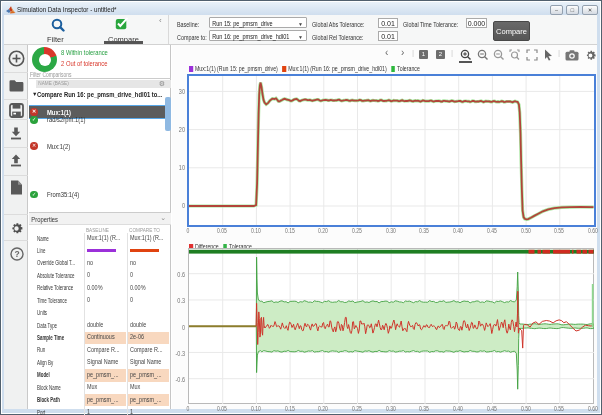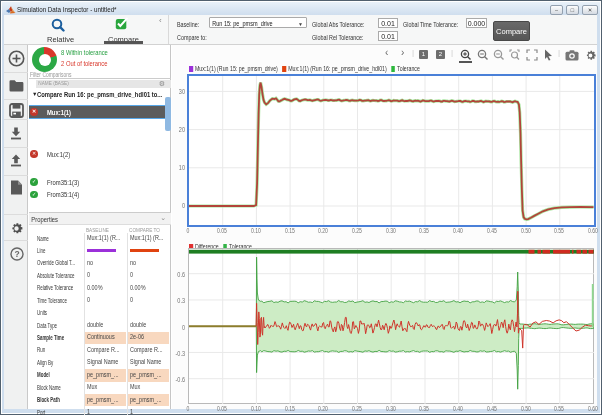--- a/index.html
+++ b/index.html
@@ -56,32 +56,33 @@
     <div class="wb" style="left:580px;width:16px;">✕</div>
   </div>
   <div id="lf"></div>
     <div id="rf"></div>
     <div id="bf"></div>
   <div id="toolbar">
     <svg class="abs" style="left:47px;top:3px" width="14" height="14" viewBox="0 0 14 14">
       <circle cx="6" cy="6" r="4.3" fill="none" stroke="#1c5f9e" stroke-width="2"></circle>
       <line x1="9.2" y1="9.2" x2="12.5" y2="12.5" stroke="#1c5f9e" stroke-width="2.4" stroke-linecap="round"></line>
     </svg>
-    <div class="tablab" style="left:43px;top:19.5px;">Relative</div>
+    <div class="tablab" style="left:43px;top:19.5px;">Filter</div>
     <svg class="abs" style="left:111px;top:1.5px" width="15" height="13" viewBox="0 0 15 13">
       <rect x="0.8" y="2" width="10.5" height="10.2" rx="2" fill="#29a63d"></rect>
       <polyline points="3,6.5 5.3,9 12.5,0.8" fill="none" stroke="#fff" stroke-width="2"></polyline>
     </svg>
     <div class="tablab" style="left:104px;top:19.5px;">Compare</div>
     <div id="cund"></div>
     <div class="abs" style="left:155px;top:1px;font-size:8px;color:#888">‹</div>
     <div class="abs" style="left:164px;top:0;width:1px;height:29px;background:#d9d9d9"></div>
     <div class="flab" style="left:173px;top:4.5px">Baseline:</div>
     <div class="sel2" style="left:205px;top:2px;width:98px"><span class="tx">Run 15: pe_pmsm_drive</span><span class="ar">▼</span></div>
     <div class="flab" style="left:173px;top:17.5px">Compare to:</div>
+    <div class="sel2" style="left:205px;top:15px;width:98px"><span class="tx">Run 16: pe_pmsm_drive_hdl01</span><span class="ar">▼</span></div>
     <div class="flab" style="left:308px;top:4.5px">Global Abs Tolerance:</div>
     <div class="tin" style="left:374px;top:2.5px">0.01</div>
     <div class="flab" style="left:308px;top:17.5px">Global Rel Tolerance:</div>
     <div class="tin" style="left:374px;top:15.5px">0.01</div>
     <div class="flab" style="left:399px;top:4.5px">Global Time Tolerance:</div>
     <div class="tin" style="left:462px;top:2.5px;width:21px">0.000</div>
     <div id="cmpbtn">Compare</div>
   </div>
   <div id="strip">
     <svg class="abs" style="left:4px;top:5px" width="17" height="17" viewBox="0 0 17 17">
@@ -133,27 +134,27 @@
     <div class="abs" style="left:1px;top:25px;font-size:7.5px;color:#999;transform:scaleX(0.66);transform-origin:0 0;white-space:nowrap">Filter Comparisons</div>
     <div class="abs" style="left:0;top:33px;width:142px;height:1px;background:#ccc"></div>
     <div class="abs" style="left:7px;top:34.5px;width:135px;height:8.5px;background:#e6e6e6;font-size:6px;color:#999;"><span class="sx" style="padding-left:3px">NAME (BASE)</span>
       <span style="position:absolute;right:6px;top:0.5px;color:#8a8a8a;font-size:7px">⚙</span></div>
     <div class="abs" style="left:3px;top:45px;font-size:7.5px;font-weight:bold;color:#222;white-space:nowrap"><span style="font-size:5.5px;position:relative;top:-1px">▼</span><span class="sx"> Compare Run 16: pe_pmsm_drive_hdl01 to...</span></div>
     <div class="abs" style="left:0;top:0;width:142px;height:400px">
         <div class="lrow sel" style="top:60px">
           <span class="ric">✕</span>
           <span class="rtx sx">Mux:1(1)</span>
         </div>
-        <div class="lrow" style="top:103px">
+        <div class="lrow" style="top:68.8px">
+          <span class="gic">✓</span>
+          <span class="rtx sx">rad/s2rpm:1(1)</span>
+        </div>
+        <div class="lrow" style="top:95px">
           <span class="ric">✕</span>
           <span class="rtx sx">Mux:1(2)</span>
-        </div>
-        <div class="lrow" style="top:131.0px">
-          <span class="gic">✓</span>
-          <span class="rtx sx">From35:1(3)</span>
         </div>
         <div class="lrow" style="top:143.4px">
           <span class="gic">✓</span>
           <span class="rtx sx">From35:1(4)</span>
         </div>
       </div>
     <div class="abs" style="left:136px;top:52px;width:5.5px;height:34px;background:#8fb9e2;border-radius:2px"></div>
     <div class="abs" style="left:0;top:167px;width:142px;height:13px;background:#f2f2f2;border-top:1px solid #ccc;border-bottom:1px solid #ddd;font-size:7.5px;color:#333;"><span class="sx" style="padding:2px 0 0 3px">Properties</span>
       <span style="position:absolute;right:5px;top:1px;color:#888;font-size:7px">⌄</span></div>
     <div class="abs sx" style="left:57px;top:182px;font-size:6px;color:#999">BASELINE</div>

